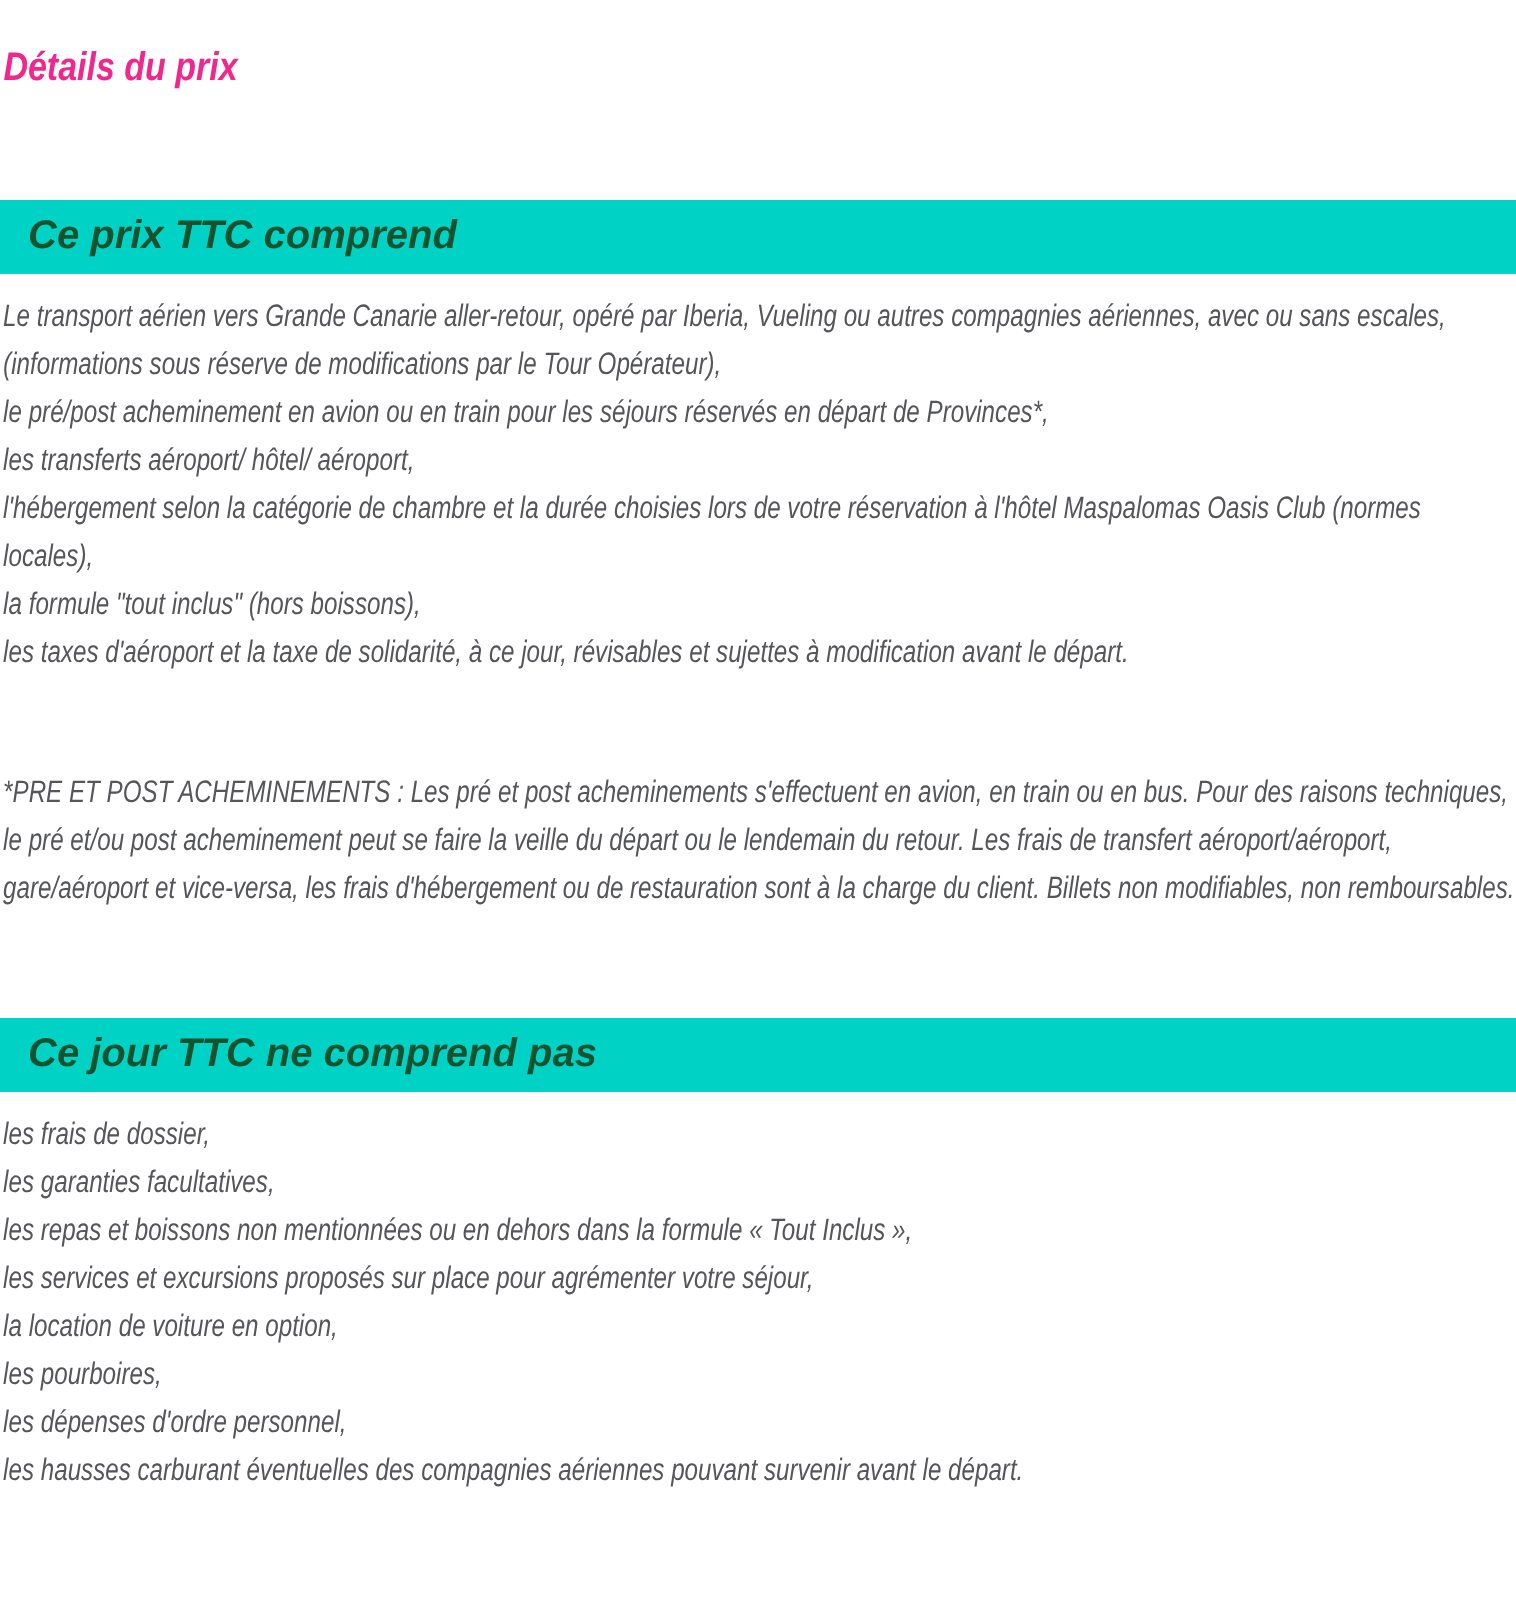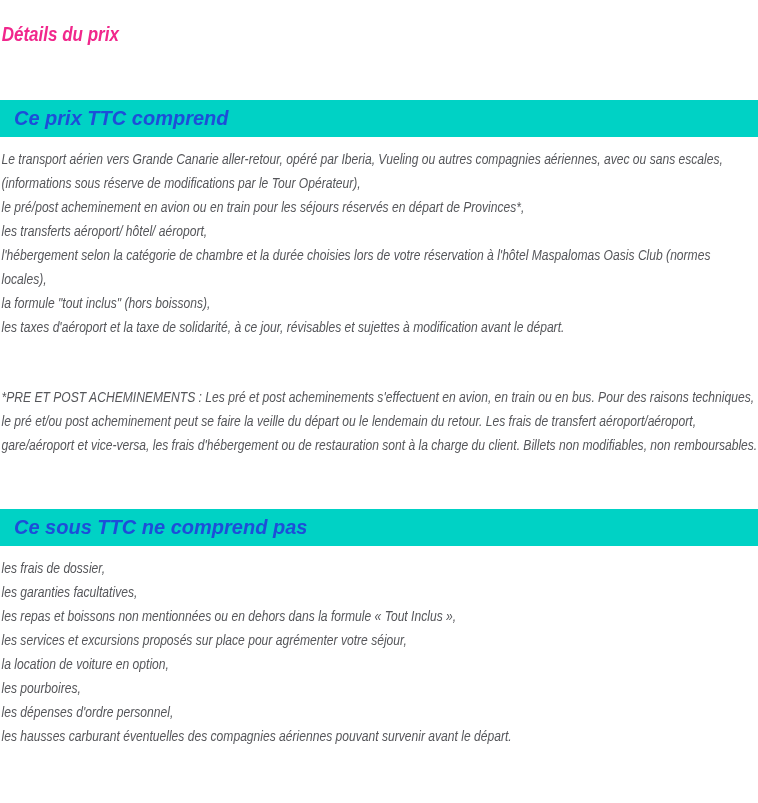--- a/index.html
+++ b/index.html
@@ -35,21 +35,21 @@
     margin-top: 52px;
     width: 758px;
     height: 37px;
     background: #00d2c5;
     display: flex;
     align-items: center;
     box-sizing: border-box;
     padding-left: 14px;
   }
   .banner-label {
-    color: #1d4ed8;
+    color: #14532d;
     font-size: 20px;
     font-weight: bold;
     font-style: italic;
     white-space: nowrap;
   }
   .body-text {
     font-style: italic;
     color: #55565a;
     font-size: 15.5px;
     line-height: 24px;
@@ -85,21 +85,21 @@
       <p class="line">le pré/post acheminement en avion ou en train pour les séjours réservés en départ de Provinces*,</p>
       <p class="line">les transferts aéroport/ hôtel/ aéroport,</p>
       <p class="line">l'hébergement selon la catégorie de chambre et la durée choisies lors de votre réservation à l'hôtel Maspalomas Oasis Club (normes locales),</p>
       <p class="line">la formule "tout inclus" (hors boissons),</p>
       <p class="line">les taxes d'aéroport et la taxe de solidarité, à ce jour, révisables et sujettes à modification avant le départ.</p>
     </div>
 
   <p class="body-text footnote">*PRE ET POST ACHEMINEMENTS : Les pré et post acheminements s'effectuent en avion, en train ou en bus. Pour des raisons techniques, le pré et/ou post acheminement peut se faire la veille du départ ou le lendemain du retour. Les frais de transfert aéroport/aéroport, gare/aéroport et vice-versa, les frais d'hébergement ou de restauration sont à la charge du client. Billets non modifiables, non remboursables.</p>
 
   <div class="banner">
-    <span class="banner-label">Ce sous TTC ne comprend pas</span>
+    <span class="banner-label">Ce jour TTC ne comprend pas</span>
   </div>
 
   <div class="body-text items-list">
       <p class="line">les frais de dossier,</p>
       <p class="line">les garanties facultatives,</p>
       <p class="line">les repas et boissons non mentionnées ou en dehors dans la formule « Tout Inclus »,</p>
       <p class="line">les services et excursions proposés sur place pour agrémenter votre séjour,</p>
       <p class="line">la location de voiture en option,</p>
       <p class="line">les pourboires,</p>
       <p class="line">les dépenses d'ordre personnel,</p>

